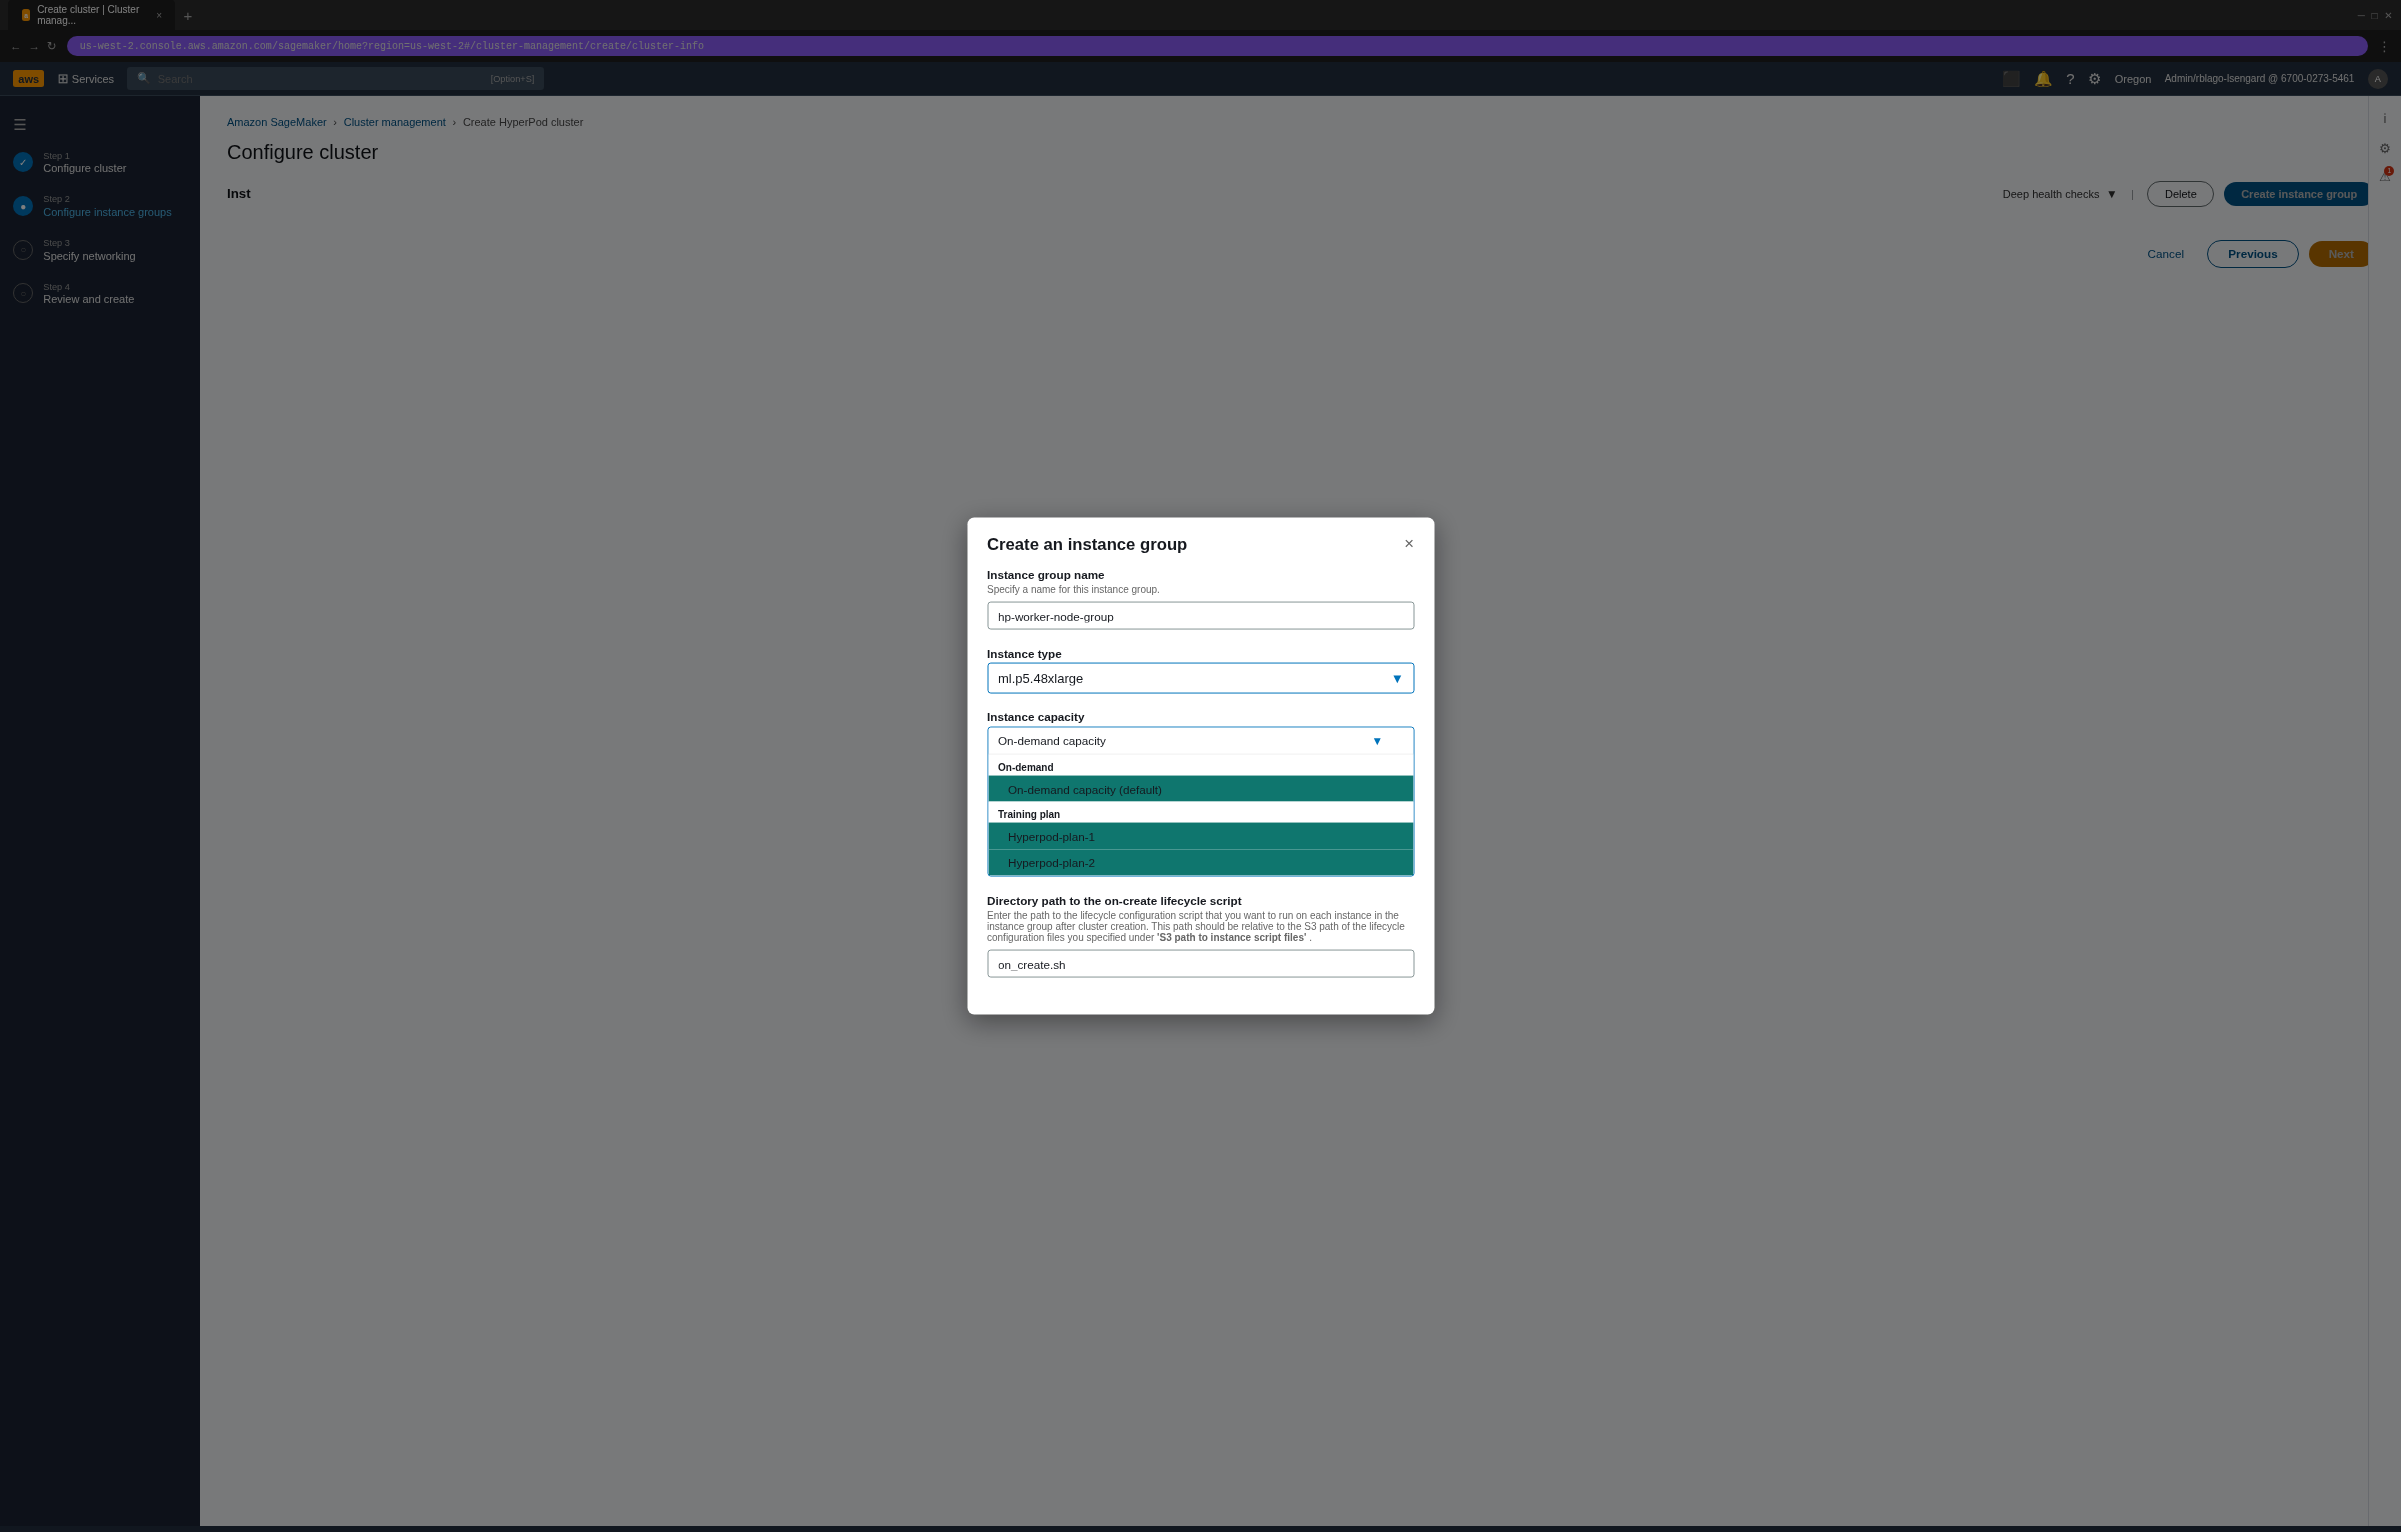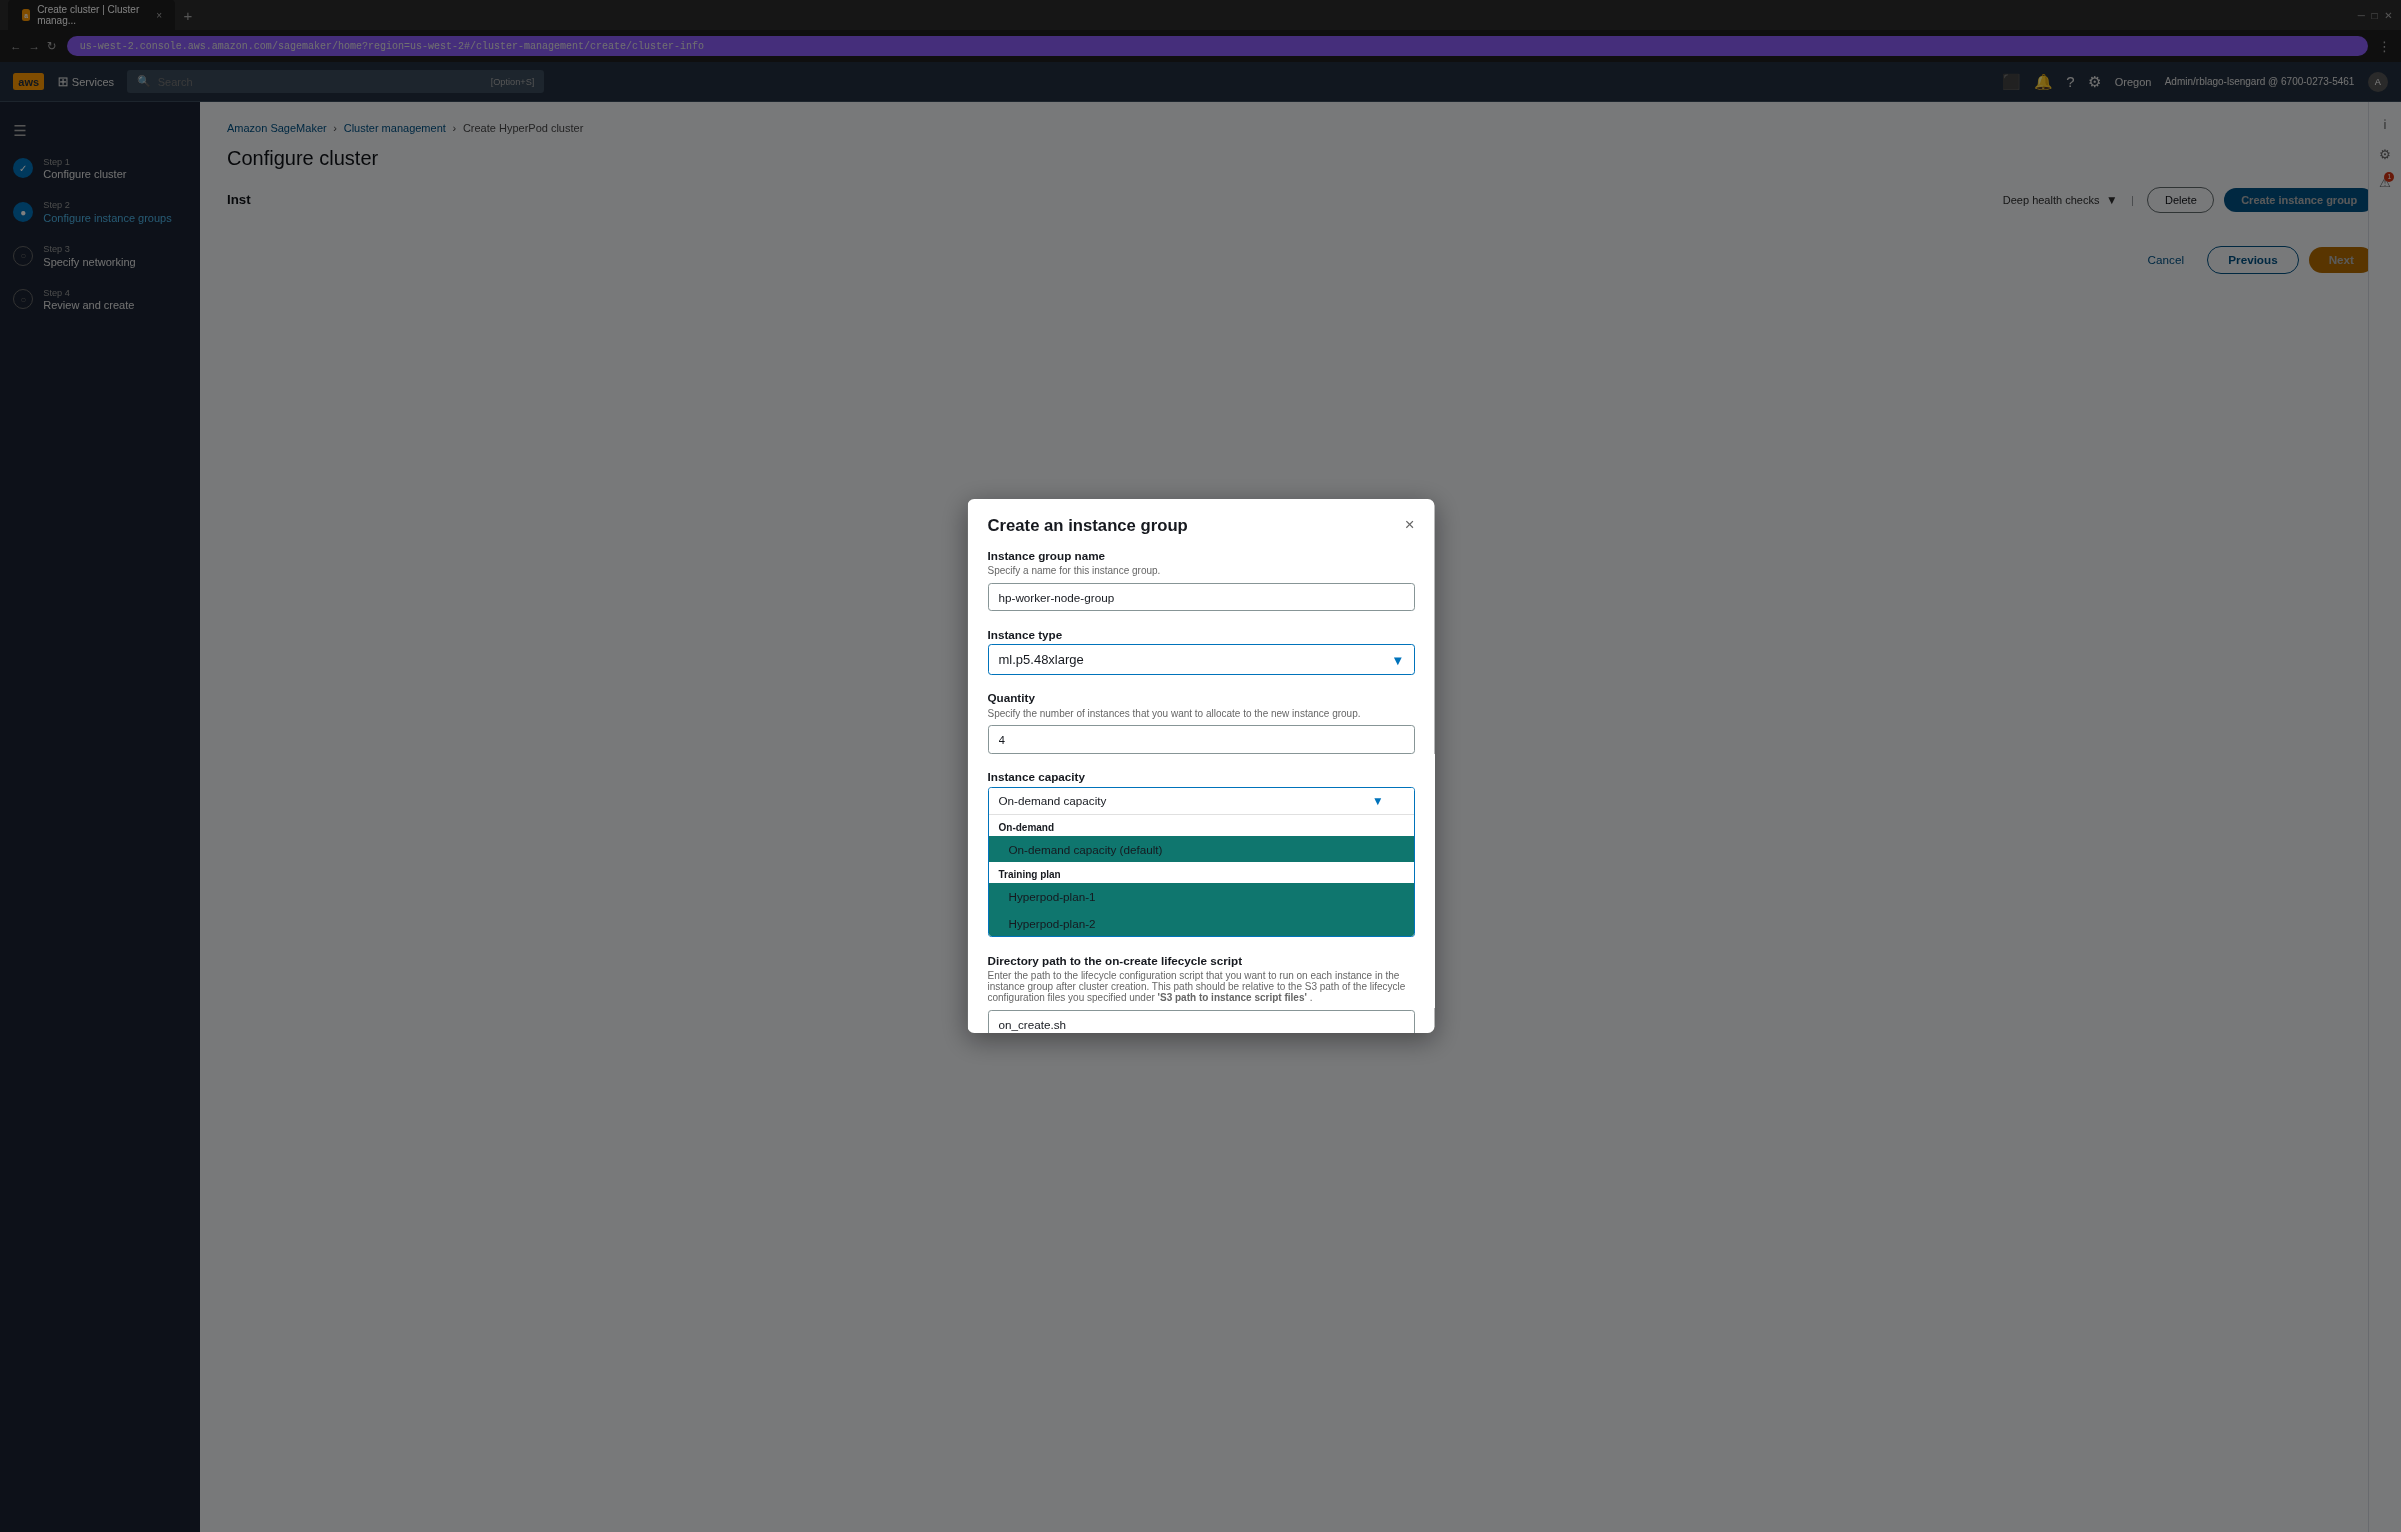--- a/index.html
+++ b/index.html
@@ -81,21 +81,21 @@
       color: #e0e0e0;
       padding: 4.2px 13.3px;
       font-size: 10px;
       outline: none;
       font-family: Liberation Mono, monospace;
     }
 
     
     .aws-nav {
       background: #232f3e;
-      height: 40px;
+      height: 34px;
       display: flex;
       align-items: center;
       padding: 0 13.3px;
       gap: 13.3px;
       border-bottom: 0.8px solid #3a4a5a;
     }
     .aws-logo {
       display: flex;
       align-items: center;
       gap: 3.3px;
@@ -634,25 +634,20 @@
       <div class="form-select-wrapper">
         <select class="form-select">
           <option>ml.p5.48xlarge</option>
           <option>ml.p4d.24xlarge</option>
           <option>ml.g5.xlarge</option>
         </select>
         <span class="select-arrow">▼</span>
       </div>
     </div>
 
-    <div class="form-group">
-      <label class="form-label">Quantity</label>
-      <p class="form-hint">Specify the number of instances that you want to allocate to the new instance group.</p>
-      <input type="number" class="form-input" value="4" style="">
-    </div>
 
     <div class="form-group">
       <label class="form-label">Instance capacity</label>
       <div class="dropdown-open">
         <div class="dropdown-trigger">
           <span>On-demand capacity</span>
           <span style="color:#0073bb">▼</span>
         </div>
         <div class="dropdown-list">
           <div class="dropdown-group-label">On-demand</div>

